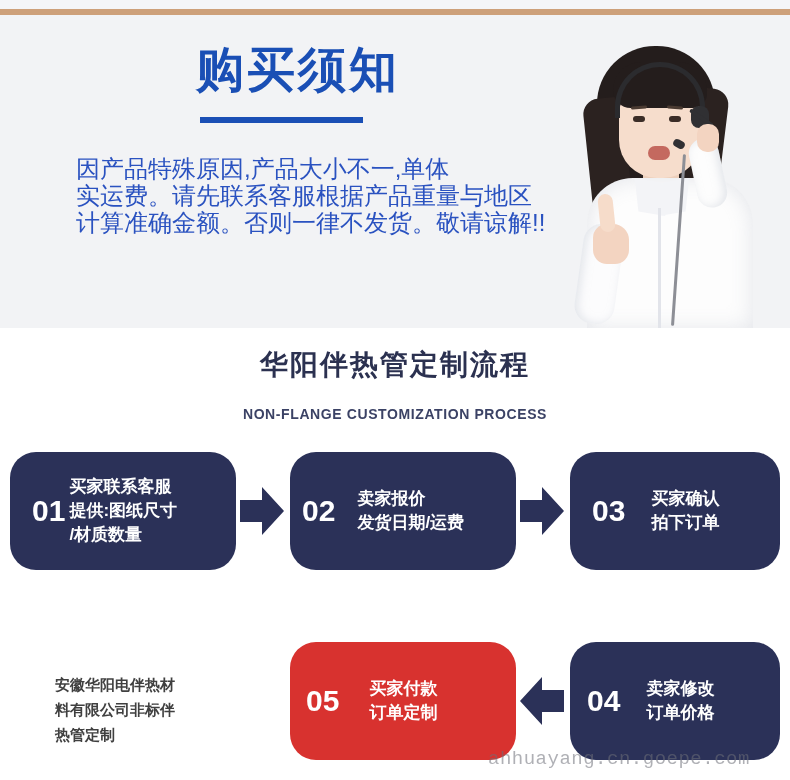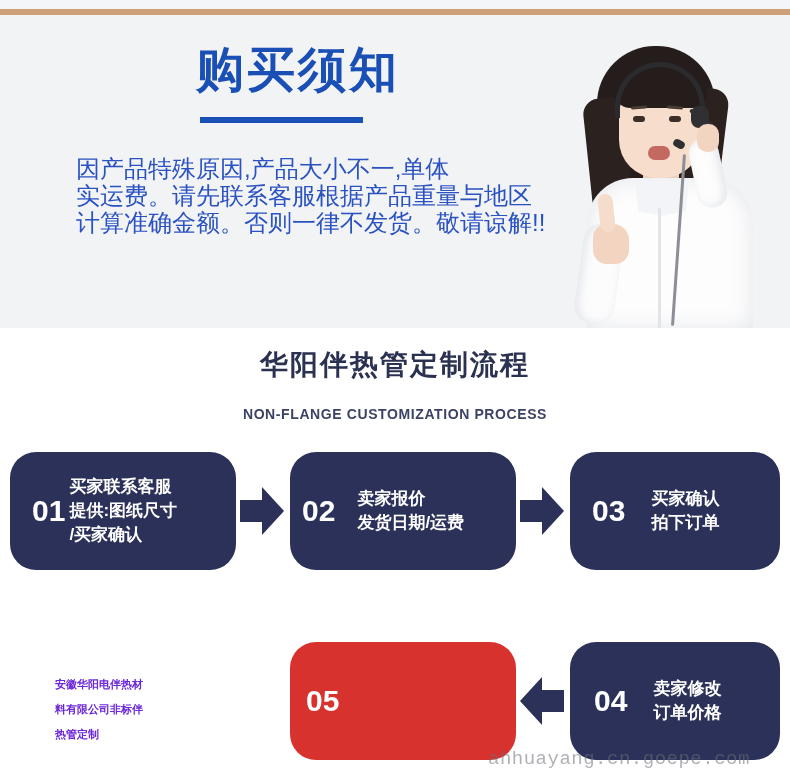--- a/index.html
+++ b/index.html
@@ -300,40 +300,40 @@
   
   #step-01 { left: 10px;  top: 452px; width: 226px; height: 118px; padding-left: 22px; }
   #step-01 .step-lines { margin-left: 4px; }
   #step-02 { left: 290px; top: 452px; width: 226px; height: 118px; padding-left: 12px; }
   #step-02 .step-lines { margin-left: 22px; }
   #step-03 { left: 570px; top: 452px; width: 210px; height: 118px; padding-left: 22px; }
   #step-03 .step-lines { margin-left: 26px; }
   
   #step-05 { left: 290px; top: 642px; width: 226px; height: 118px; padding-left: 16px; }
   #step-05 .step-lines { margin-left: 30px; }
-  #step-04 { left: 570px; top: 642px; width: 210px; height: 118px; padding-left: 24px; }
+  #step-04 { left: 570px; top: 642px; width: 210px; height: 118px; padding-left: 17px; }
   #step-04 .step-lines { margin-left: 26px; }
 
   .arrow {
     position: absolute;
     width: 44px;
     height: 52px;
   }
   #arrow-1 { left: 240px; top: 485px; }
   #arrow-2 { left: 520px; top: 485px; }
   #arrow-3 { left: 520px; top: 675px; }
 
   .company-note {
     position: absolute;
     left: 55px;
     top: 672px;
-    font-size: 11px;
+    font-size: 15px;
     font-weight: 700;
     line-height: 25px;
-    color: #6d28d9;
+    color: #404040;
   }
   .company-note div { white-space: nowrap; }
 
   .watermark {
     position: absolute;
     left: 488px;
     top: 748px;
     font-family: "Liberation Mono", "DejaVu Sans Mono", monospace;
     font-size: 19px;
     color: rgba(110,112,120,0.55);
@@ -394,21 +394,21 @@
 
     <div class="proc-heading">华阳伴热管定制流程</div>
     <div class="proc-sub">NON-FLANGE CUSTOMIZATION PROCESS</div>
   </div>
 
   <div class="step navy" id="step-01">
     <div class="step-num">01</div>
     <div class="step-lines">
       <div>买家联系客服</div>
       <div>提供:图纸尺寸</div>
-      <div>/买家确认</div>
+      <div>/材质数量</div>
     </div>
   </div>
 
   <div class="step navy" id="step-02">
     <div class="step-num">02</div>
     <div class="step-lines">
       <div>卖家报价</div>
       <div>发货日期/运费</div>
     </div>
   </div>
@@ -416,20 +416,24 @@
   <div class="step navy" id="step-03">
     <div class="step-num">03</div>
     <div class="step-lines">
       <div>买家确认</div>
       <div>拍下订单</div>
     </div>
   </div>
 
   <div class="step red" id="step-05">
     <div class="step-num">05</div>
+    <div class="step-lines">
+      <div>买家付款</div>
+      <div>订单定制</div>
+    </div>
   </div>
 
   <div class="step navy" id="step-04">
     <div class="step-num">04</div>
     <div class="step-lines">
       <div>卖家修改</div>
       <div>订单价格</div>
     </div>
   </div>
 

